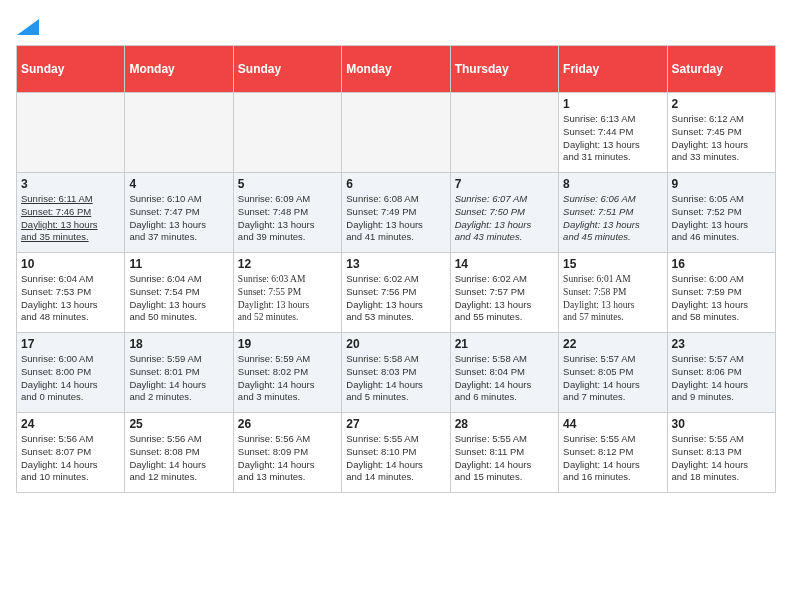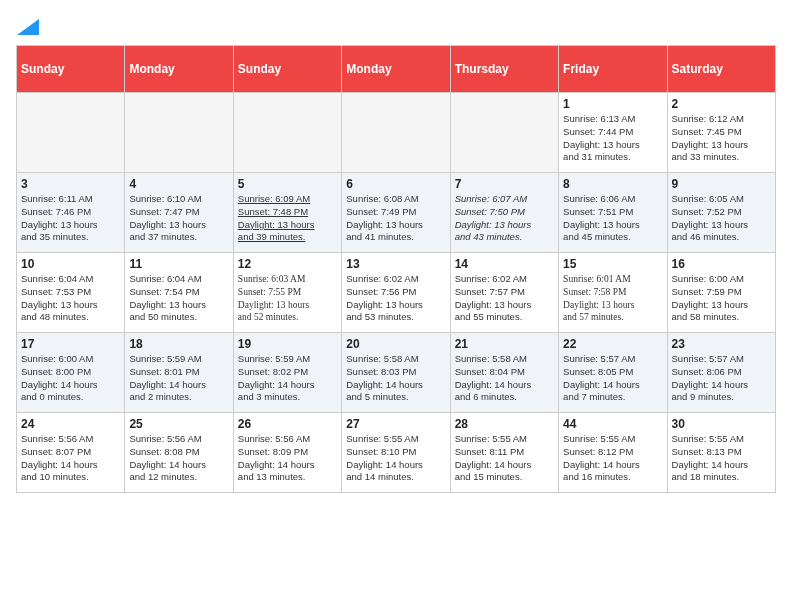--- a/index.html
+++ b/index.html
@@ -126,56 +126,56 @@
           <span class="day-number">2</span>
           <div class="day-info" style="white-space: pre-line;">Sunrise: 6:12 AM
 Sunset: 7:45 PM
 Daylight: 13 hours
 and 33 minutes.</div>
         </td>
       </tr>
       <tr class="row-alt">
         <td>
           <span class="day-number">3</span>
-          <div class="day-info" style="white-space: pre-line;">Sunrise: 6:11 AM
+          <div class="day-info" style="white-space: pre-line; text-decoration: underline;">Sunrise: 6:11 AM
 Sunset: 7:46 PM
 Daylight: 13 hours
 and 35 minutes.</div>
         </td>
         <td>
           <span class="day-number">4</span>
           <div class="day-info" style="white-space: pre-line;">Sunrise: 6:10 AM
 Sunset: 7:47 PM
 Daylight: 13 hours
 and 37 minutes.</div>
         </td>
         <td>
           <span class="day-number">5</span>
-          <div class="day-info" style="white-space: pre-line; text-decoration: underline;">Sunrise: 6:09 AM
+          <div class="day-info" style="white-space: pre-line;">Sunrise: 6:09 AM
 Sunset: 7:48 PM
 Daylight: 13 hours
 and 39 minutes.</div>
         </td>
         <td>
           <span class="day-number">6</span>
           <div class="day-info" style="white-space: pre-line;">Sunrise: 6:08 AM
 Sunset: 7:49 PM
 Daylight: 13 hours
 and 41 minutes.</div>
         </td>
         <td>
           <span class="day-number">7</span>
           <div class="day-info" style="white-space: pre-line; font-style: italic;">Sunrise: 6:07 AM
 Sunset: 7:50 PM
 Daylight: 13 hours
 and 43 minutes.</div>
         </td>
         <td>
           <span class="day-number">8</span>
-          <div class="day-info" style="white-space: pre-line;">Sunrise: 6:06 AM
+          <div class="day-info" style="white-space: pre-line; font-style: italic;">Sunrise: 6:06 AM
 Sunset: 7:51 PM
 Daylight: 13 hours
 and 45 minutes.</div>
         </td>
         <td>
           <span class="day-number">9</span>
           <div class="day-info" style="white-space: pre-line;">Sunrise: 6:05 AM
 Sunset: 7:52 PM
 Daylight: 13 hours
 and 46 minutes.</div>

